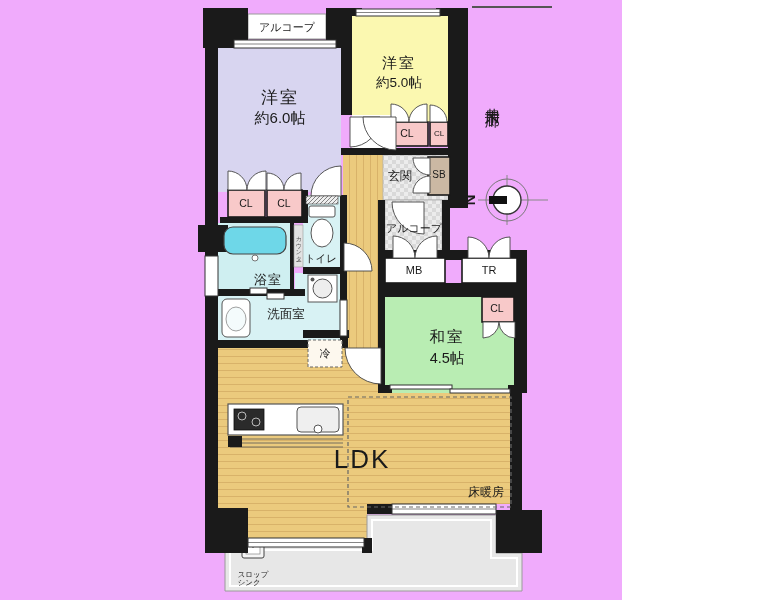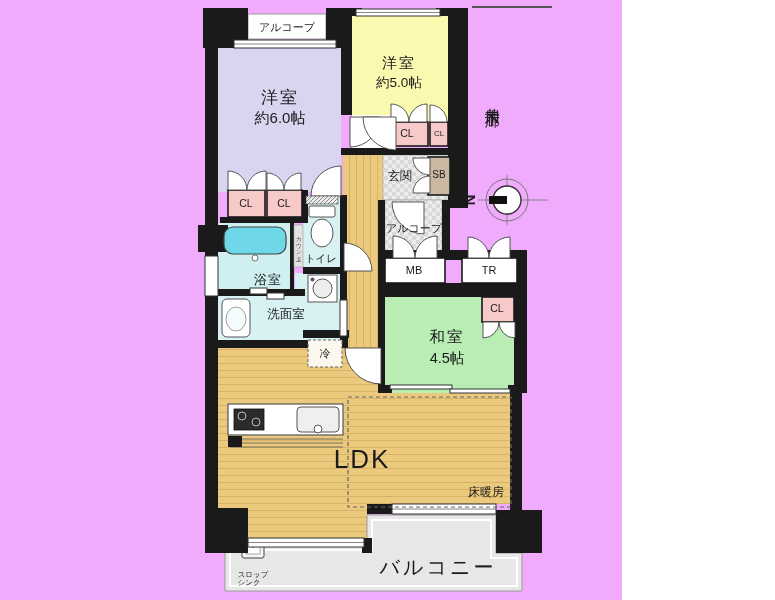--- a/index.html
+++ b/index.html
@@ -208,16 +208,15 @@
 <div class="lbl" style="left:470px;top:200px;font-size:15px;font-weight:bold;transform:translate(-50%,-50%) rotate(90deg);">N</div>
 <div class="lbl" style="left:268px;top:280px;font-size:13px;letter-spacing:1px;">浴室</div>
 <div class="lbl vert" style="left:298.5px;top:245px;font-size:6px;letter-spacing:0;color:#555;">カウンター</div>
 <div class="lbl" style="left:321px;top:259px;font-size:10.5px;">トイレ</div>
 <div class="lbl" style="left:286px;top:315px;font-size:12.5px;">洗面室</div>
 <div class="lbl" style="left:325px;top:353px;font-size:11px;">冷</div>
 <div class="lbl" style="left:447px;top:337px;font-size:15.5px;letter-spacing:2px;">和室</div>
 <div class="lbl" style="left:447px;top:359px;font-size:14.5px;">4.5帖</div>
 <div class="lbl" style="left:362px;top:459px;font-size:26px;letter-spacing:2px;">LDK</div>
 <div class="lbl" style="left:486px;top:493px;font-size:12px;">床暖房</div>
-<div class="lbl" style="left:438px;top:567px;font-size:20px;letter-spacing:3px;">バルコニー</div>
 <div class="lbl pre" style="left:253px;top:579px;font-size:7.5px;">スロップ
 シンク</div>
 </div>
 
 </body></html>

